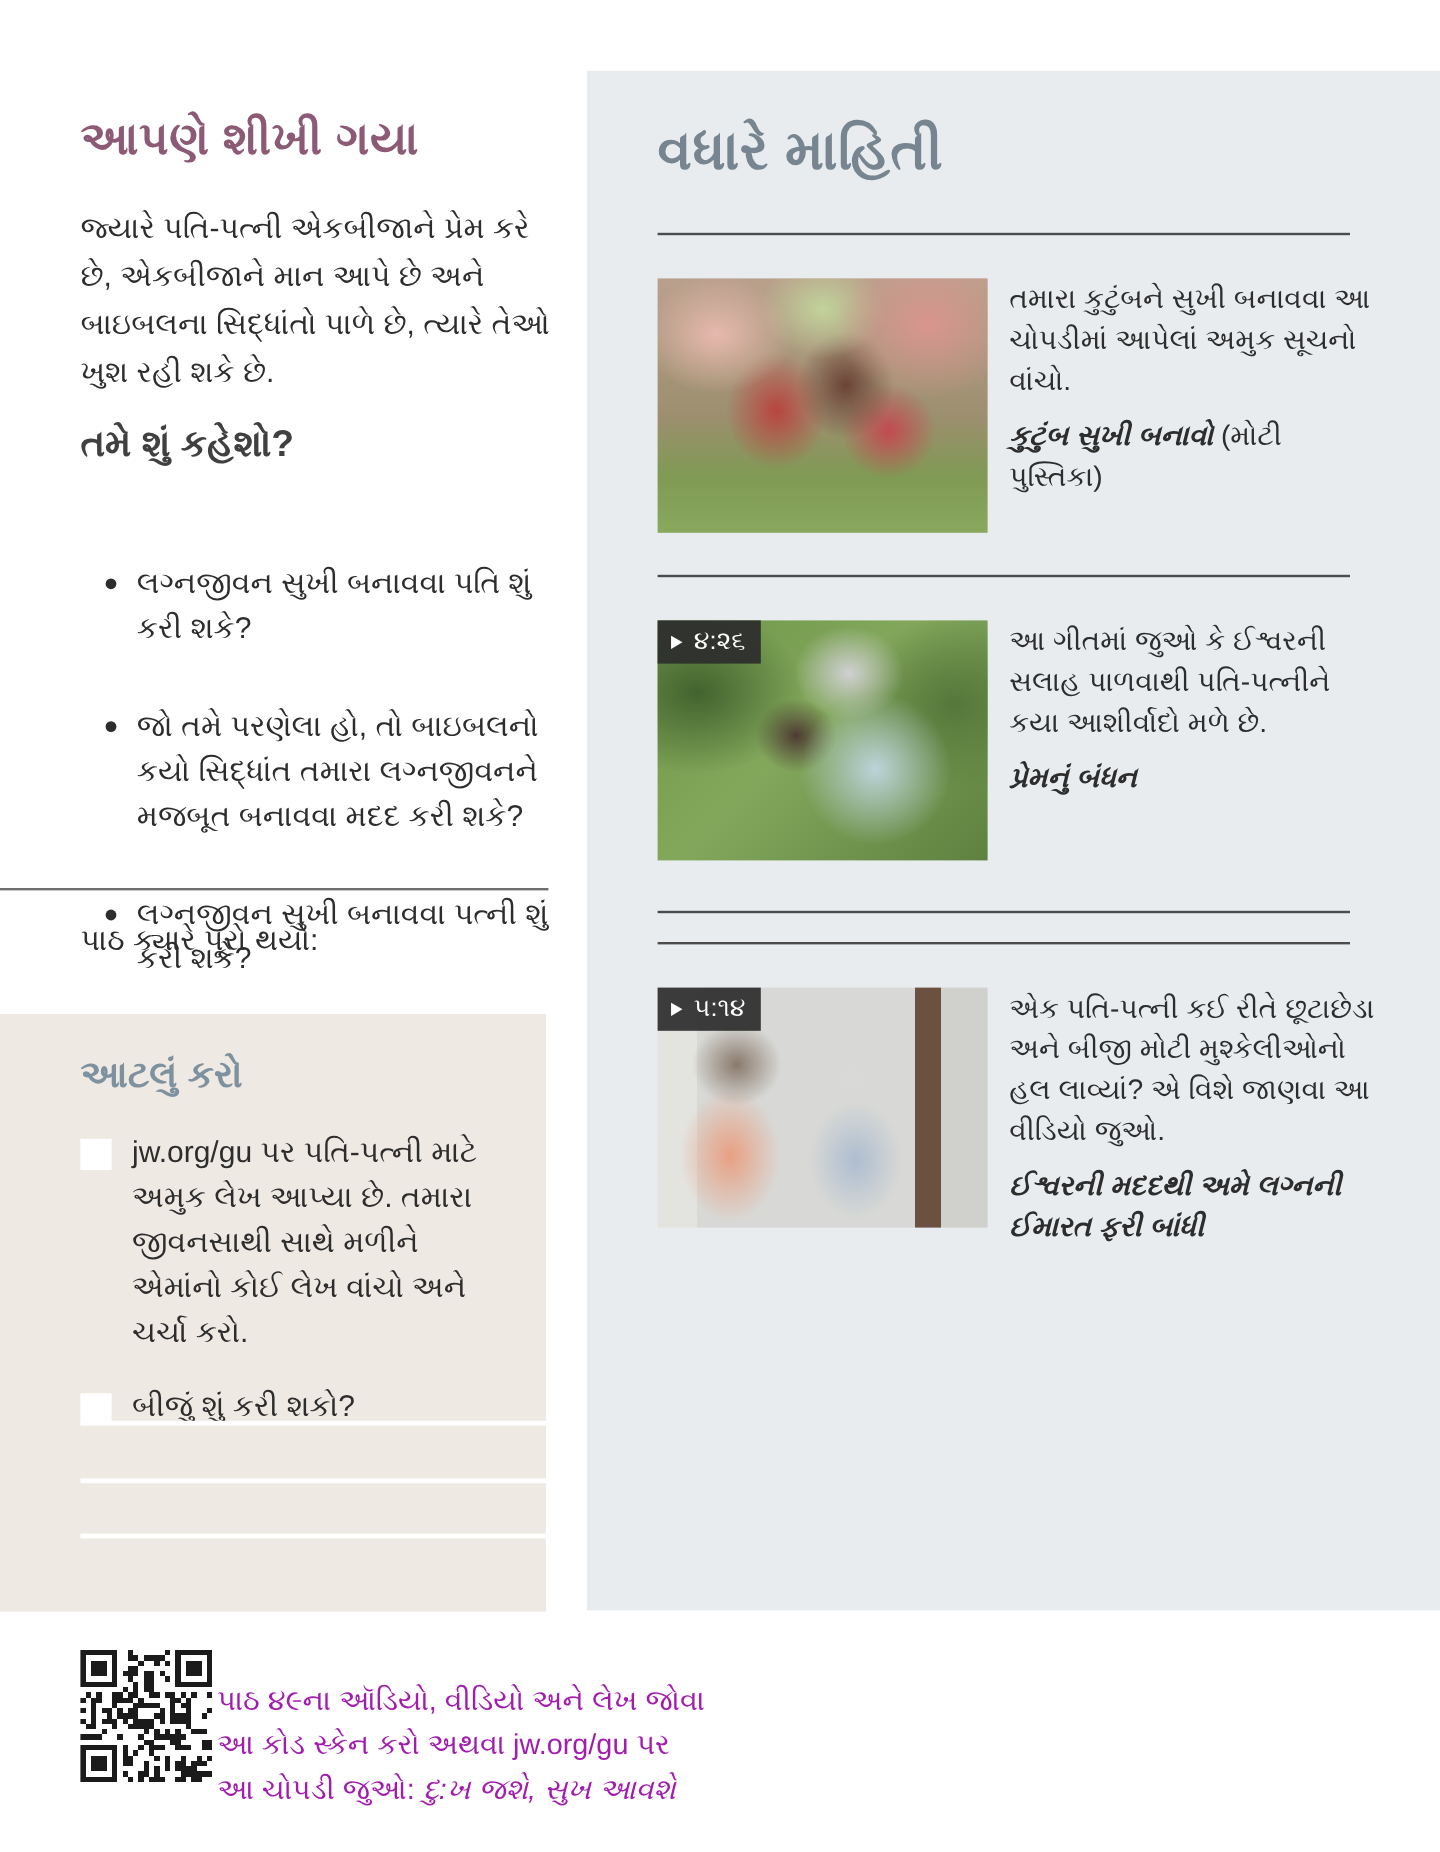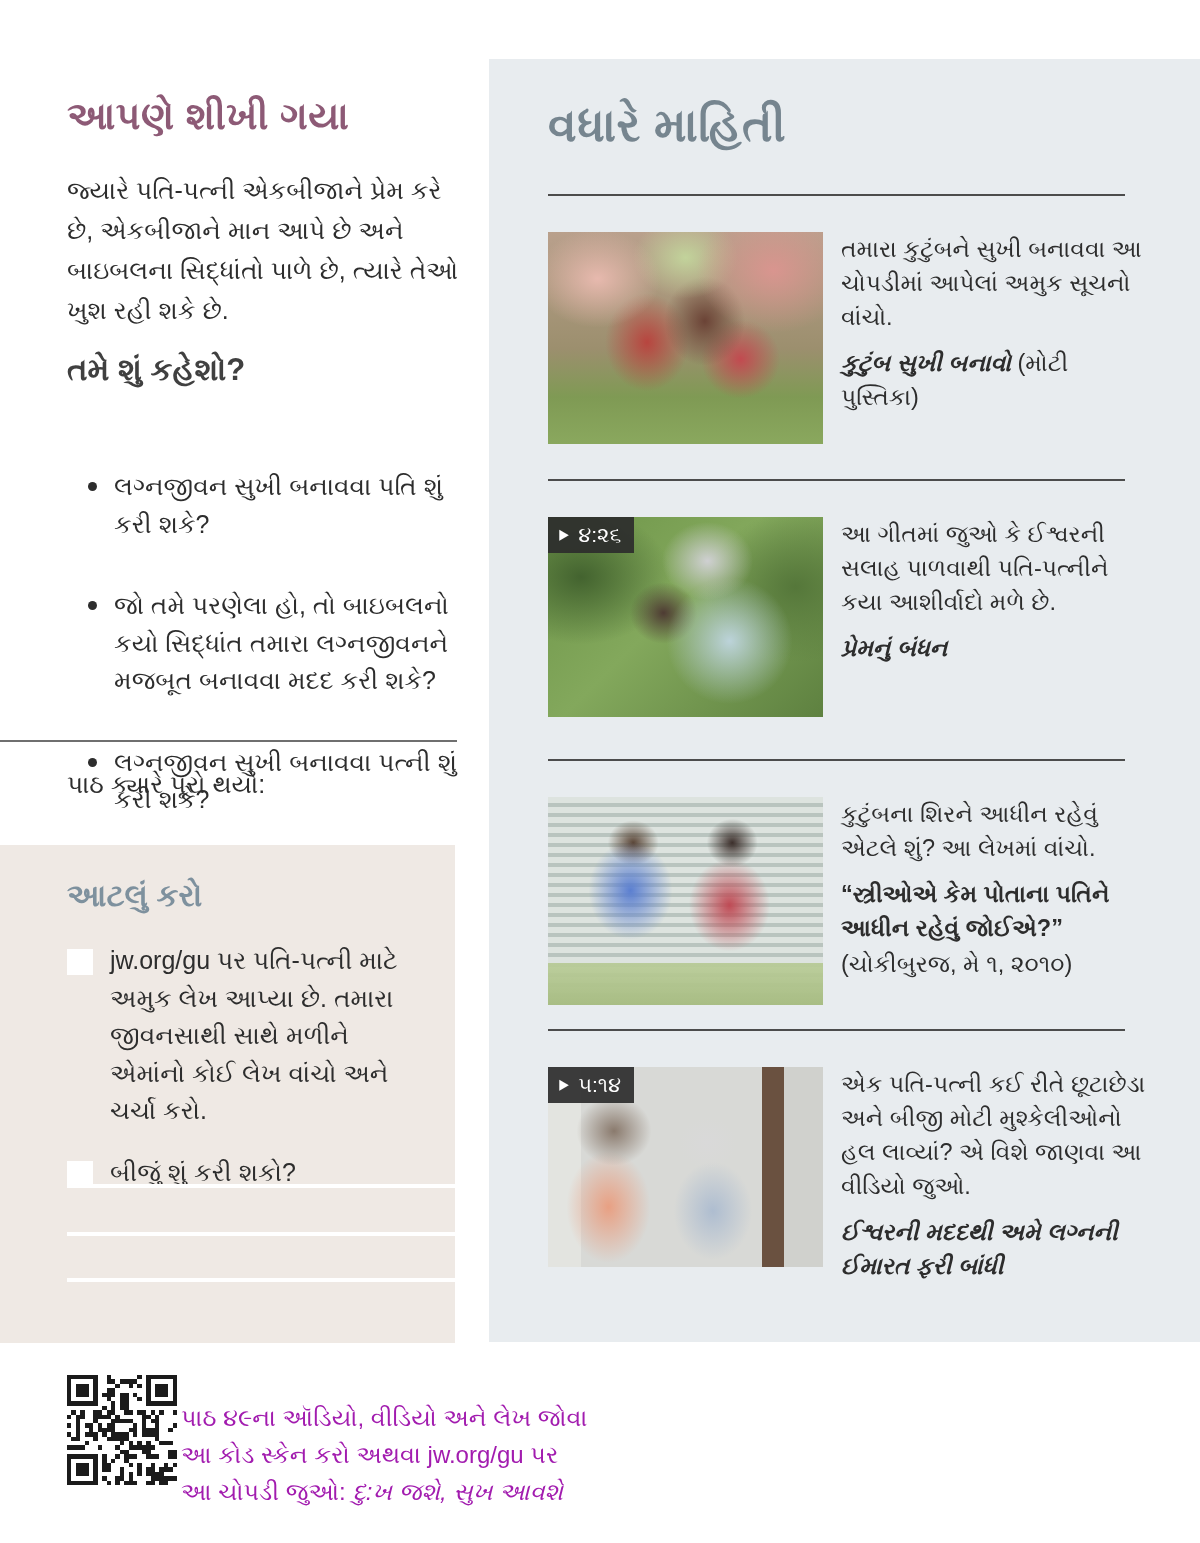--- a/index.html
+++ b/index.html
@@ -170,27 +170,20 @@
           <span>૪:૨૬</span>
         </div>
       </div>
       <div class="caption">
         <p>આ ગીતમાં જુઓ કે ઈશ્વરની સલાહ પાળવાથી પતિ-પત્નીને કયા આશીર્વાદો મળે છે.</p>
         <p class="cap-title"><span class="t">પ્રેમનું બંધન</span></p>
       </div>
     </div>
 
     <div class="rule rule3"></div>
-    <div class="media-row row3">
-      <div class="thumb t3"></div>
-      <div class="caption">
-        <p>કુટુંબના શિરને આધીન રહેવું એટલે શું? આ લેખમાં વાંચો.</p>
-        <p class="cap-title"><span class="t">“સ્ત્રીઓએ કેમ પોતાના પતિને આધીન રહેવું જોઈએ?”</span><span class="suffix-block">(ચોકીબુરજ, મે ૧, ૨૦૧૦)</span></p>
-      </div>
-    </div>
 
     <div class="rule rule4"></div>
     <div class="media-row row4">
       <div class="thumb t4">
         <div class="badge">
           <span class="play">▶</span>
           <span>૫:૧૪</span>
         </div>
       </div>
       <div class="caption">

